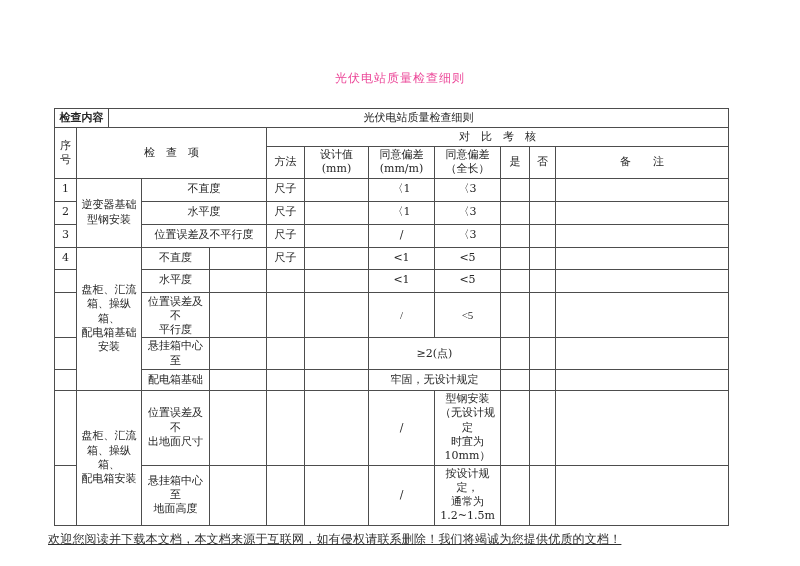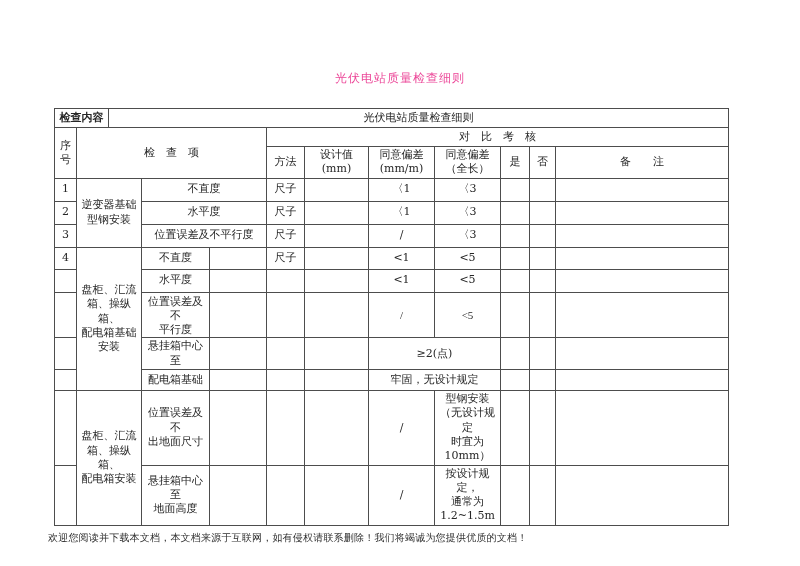--- a/index.html
+++ b/index.html
@@ -30,23 +30,24 @@
   tr.rh-31 { height:31px;font-family:Liberation Serif, serif; }
   tr.rh-26 { height:26px; }
   tr.rh-21 { height:21px; }
   tr.rh-40 { height:40px; }
   tr.rh-49 { height:49px; }
   .bold { font-weight:bold; }
   .al   { text-align:left; padding-left:4px; }
   .ind  { text-align:left; padding-left:9px; }
   .small{ font-size:10.5px; }
   .footer-note {
-    position:absolute; left:48px; top:531px; font-size:10px;
+    position:absolute; left:48px; top:531px; font-size:12px;
     letter-spacing:0.2px; color:#303030; white-space:nowrap;
     font-family:"DejaVu Serif","Liberation Serif",serif;
+    text-decoration:underline;
   }
 </style>
 </head>
 <body>
 
 <div class="page">
 
   <div class="doc-title">光伏电站质量检查细则</div>
 
   <table class="sheet">

